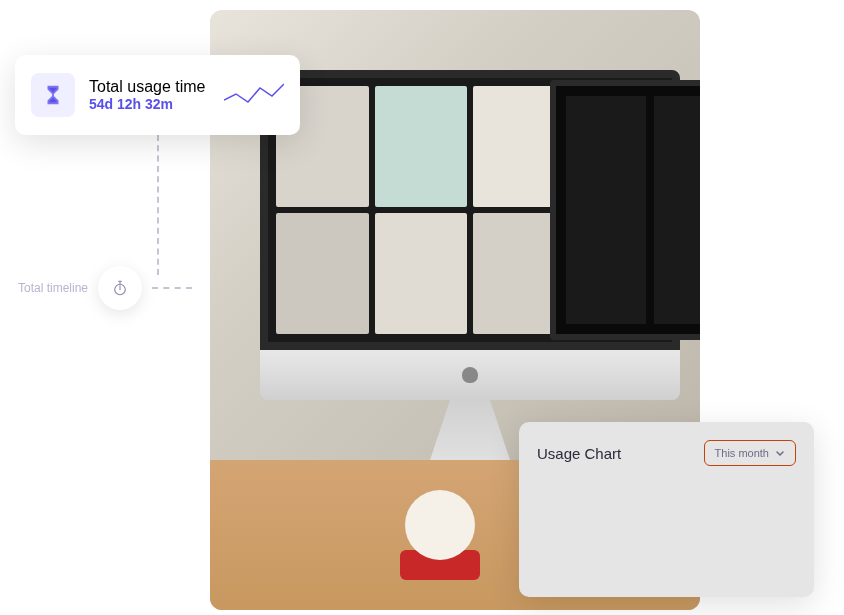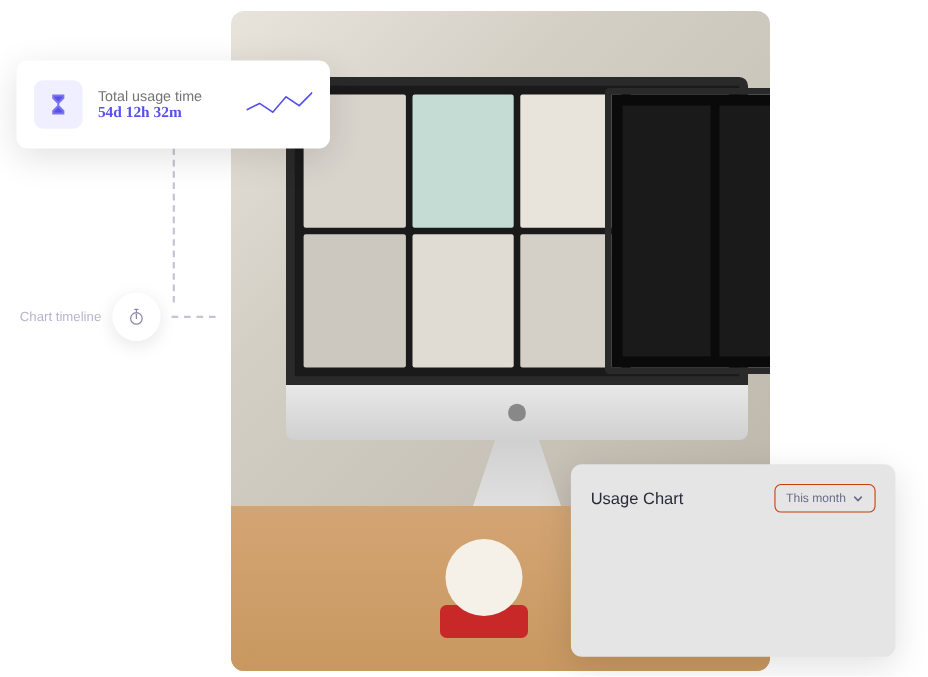--- a/index.html
+++ b/index.html
@@ -162,29 +162,28 @@
       height: 44px;
       background: #f0efff;
       border-radius: 8px;
       display: flex;
       align-items: center;
       justify-content: center;
       flex-shrink: 0;
     }
     .usage-text { flex: 1; }
     .usage-label {
-      font-size: 13px;
-      color: #737373;
+      font-size: 16px;
+      color: #000000;
       margin-bottom: 0;
     }
     .usage-value {
       font-size: 14px;
       font-weight: 600;
       color: #5850ec;
-      font-family: Liberation Serif, serif;
     }
     .sparkline {
       width: 60px;
       height: 30px;
       flex-shrink: 0;
     }
     
     
     .dotted-line {
       position: absolute;
@@ -330,21 +329,21 @@
     <div class="usage-value">54d 12h 32m</div>
   </div>
   <svg class="sparkline" viewBox="0 0 60 30">
     <polyline points="0,20 12,14 24,22 36,8 48,16 60,4" fill="none" stroke="#5850ec" stroke-width="1.5"></polyline>
   </svg>
 </div>
 
 <div class="dotted-line"></div>
 
 <div class="timeline-badge">
-  <span class="timeline-label">Chart timeline</span>
+  <span class="timeline-label">Total timeline</span>
   <div class="timeline-circle">
     <svg width="18" height="18" viewBox="0 0 24 24" fill="none">
       <circle cx="12" cy="14" r="7" stroke="#8a88a8" stroke-width="1.5"></circle>
       <path d="M12 14V9" stroke="#8a88a8" stroke-width="1.5" stroke-linecap="round"></path>
       <path d="M10 3h4M12 3v4" stroke="#8a88a8" stroke-width="1.5" stroke-linecap="round"></path>
     </svg>
   </div>
   <div class="timeline-dots-right"></div>
 </div>
 

